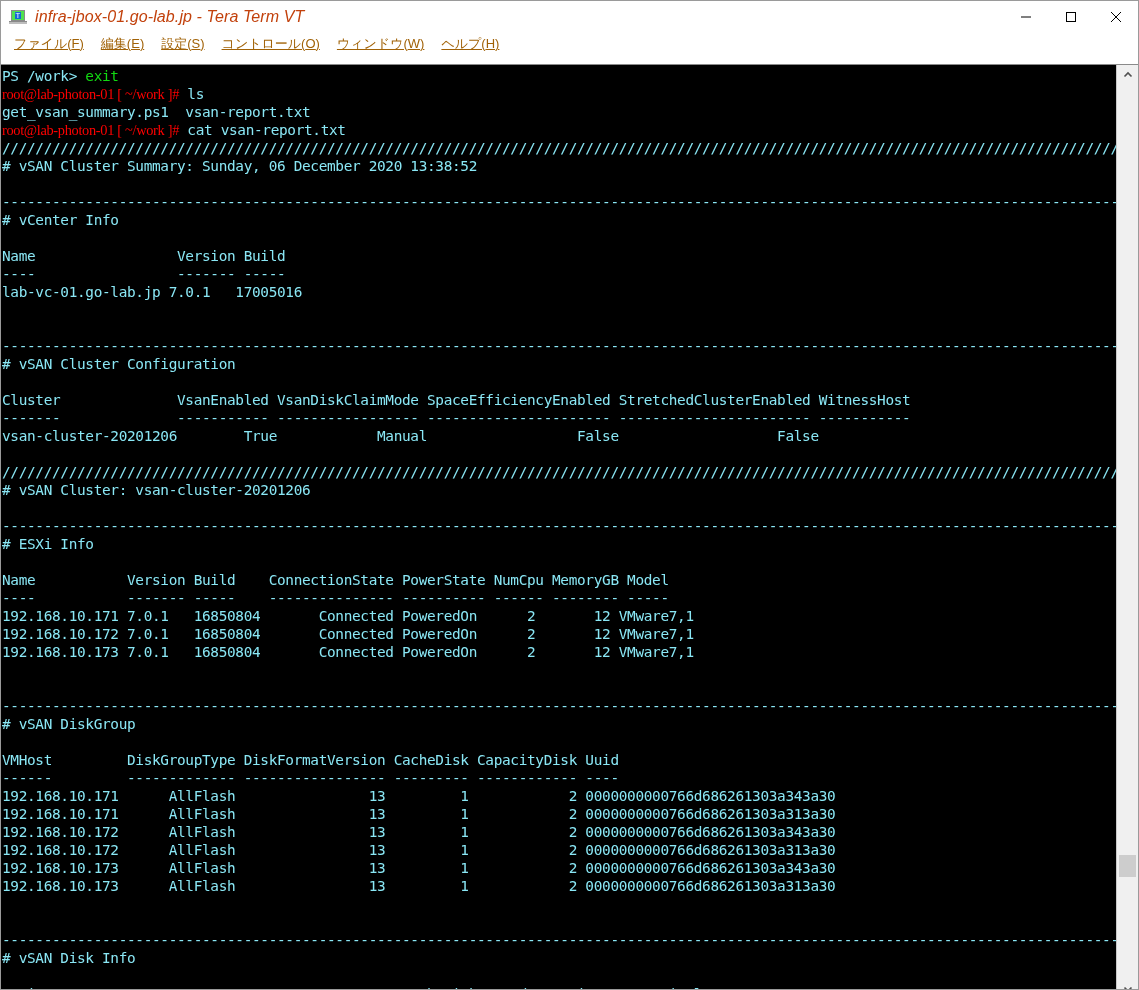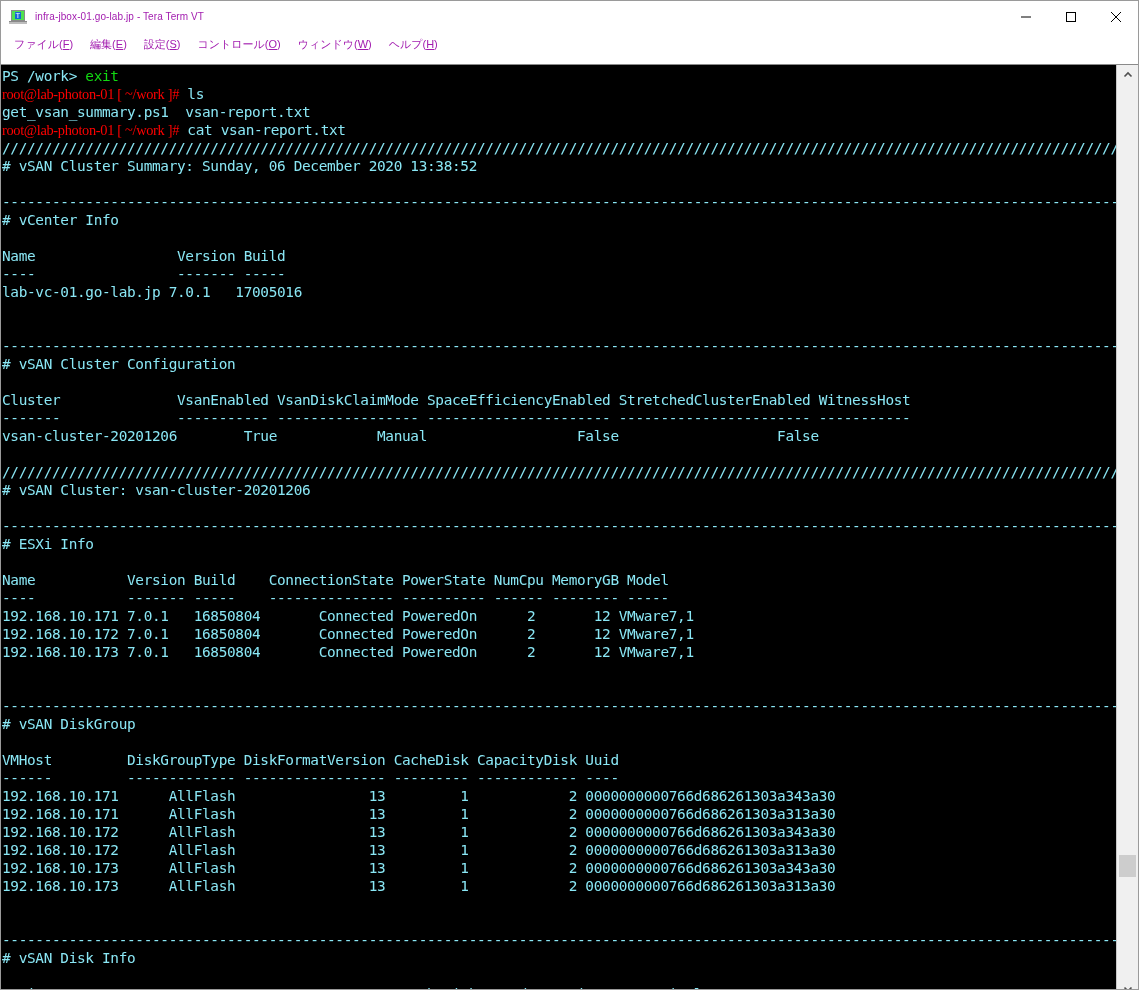--- a/index.html
+++ b/index.html
@@ -31,24 +31,25 @@
   }
   .title-icon {
     width: 18px;
     height: 16px;
     margin-left: 8px;
     margin-right: 8px;
     flex: 0 0 auto;
     position: relative;
   }
   .title-text {
-    font-size: 10px;
-    color: #a21caf;
+    font-size: 16px;
+    color: #c2410c;
     white-space: nowrap;
     letter-spacing: 0.1px;
+    font-style: italic;
   }
   .winbtns {
     position: absolute;
     right: 0;
     top: 0;
     height: 31px;
     display: flex;
   }
   .winbtn {
     width: 45px;
@@ -65,25 +66,26 @@
   
   .menubar {
     height: 24px;
     background: #ffffff;
     display: flex;
     align-items: center;
     padding-left: 5px;
     box-sizing: border-box;
   }
   .menuitem {
-    font-size: 11px;
-    color: #a21caf;
+    font-size: 13px;
+    color: #a16207;
     padding: 1px 9px 1px 8px;
     white-space: nowrap;
     letter-spacing: 0px;
+    text-decoration: underline;
   }
   .menuitem u { text-decoration: underline; }
 
   
   .termwrap {
     position: relative;
     height: 935px;
     background: #000000;
     display: flex;
     border-top: 1px solid #8a8a8a;

